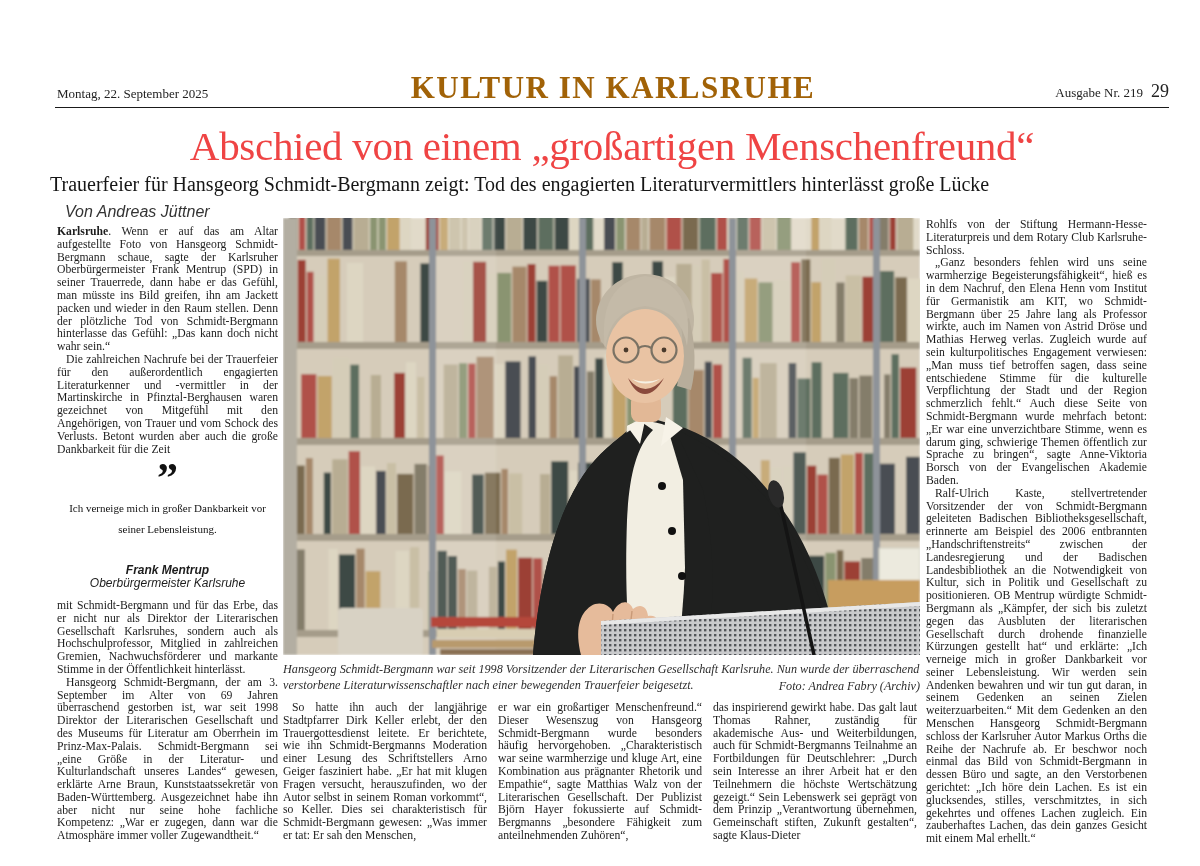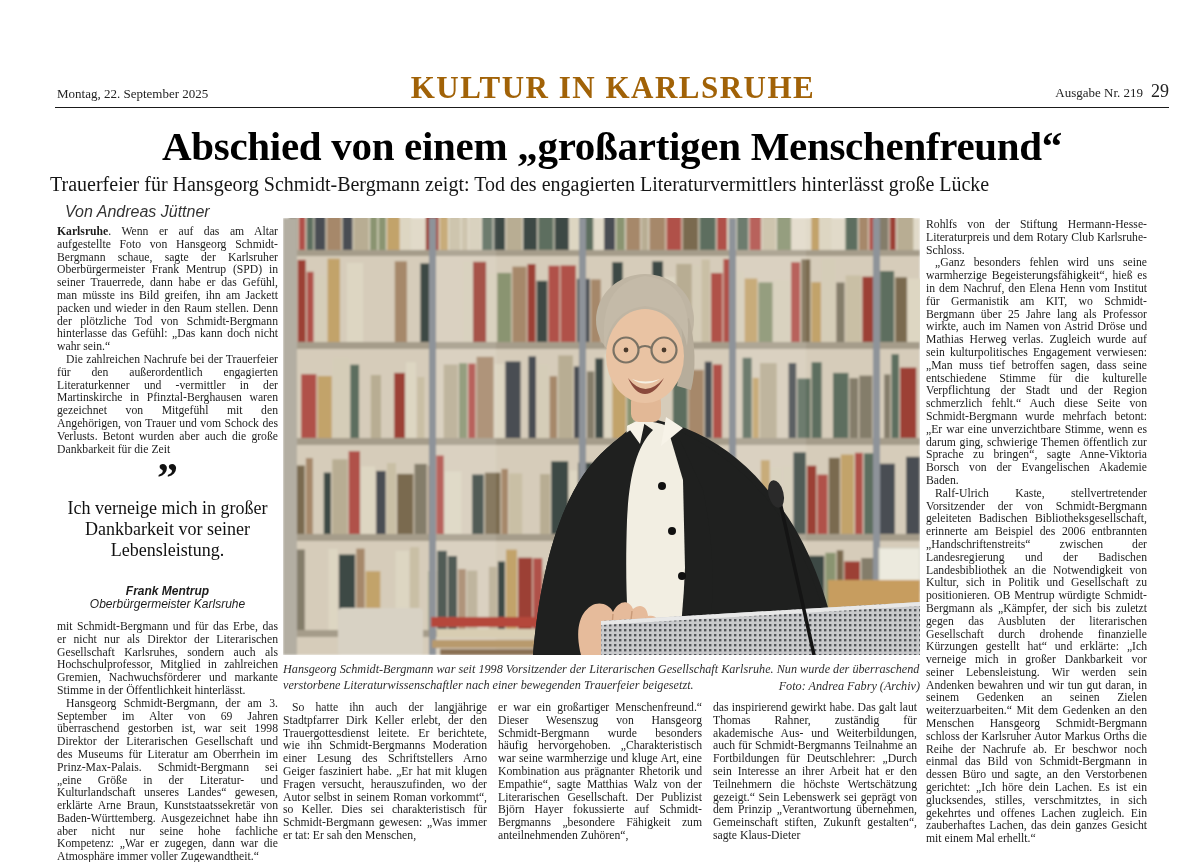--- a/index.html
+++ b/index.html
@@ -8,39 +8,39 @@
   
   .masthead{position:absolute;left:57px;right:55px;top:58px;height:48px;}
   .m-date{position:absolute;left:0;bottom:4px;font-size:13px;color:#222;}
   .m-title{position:absolute;left:0;right:0;bottom:0;text-align:center;
            font-size:31px;font-weight:700;letter-spacing:1.5px;color:#a16207;}
   .m-right{position:absolute;right:0;bottom:4px;font-size:13px;color:#222;}
   .m-right .pagenum{font-size:18px;font-weight:400;margin-left:8px;}
   .rule{position:absolute;left:55px;right:55px;top:107px;border-top:1.6px solid #1a1a1a;}
   
   .headline{position:absolute;left:60px;right:60px;top:122px;text-align:center;
-            font-size:41px;font-weight:700;color:#000000;letter-spacing:-0.3px;}
+            font-size:41px;font-weight:400;color:#ef4444;letter-spacing:-0.3px;}
   .subhead{position:absolute;left:50px;right:50px;top:173px;text-align:left;
            font-size:20px;font-weight:500;color:#161616;}
   .byline{position:absolute;left:65px;top:203px;font-family:"Liberation Sans",sans-serif;
           font-style:italic;font-size:16px;color:#333;}
   
   .bodycol{position:absolute;font-size:11.7px;line-height:12.8px;text-align:justify;
            overflow:hidden;hyphens:auto;-webkit-hyphens:auto;}
   .bodycol p{margin:0;}
   .bodycol p.ind{text-indent:9px;}
   .leadword{font-weight:700;}
   .col-left{left:57px;top:226px;width:221px;height:636px;}
   .col-right{left:926px;top:219px;width:221px;height:645px;}
   .bcol{top:702px;width:204px;height:162px;}
   .bcol1{left:283px;} .bcol2{left:498px;} .bcol3{left:713px;}
   
   .pullquote{margin:12px 6px 10px 6px;text-align:center;}
   .pq-mark{font-size:42px;line-height:20px;font-weight:700;display:block;height:26px;color:#111;}
-  .pq-text{font-size:18px;line-height:21px;display:block;margin-top:4px;color:#111;}
+  .pq-text{font-size:11px;line-height:21px;display:block;margin-top:4px;color:#111;}
   .pq-author{display:block;margin-top:24px;font-family:"Liberation Sans",sans-serif;
              font-weight:700;font-style:italic;font-size:12px;}
   .pq-role{display:block;font-family:"Liberation Sans",sans-serif;font-style:italic;font-size:12px;}
   
   .photo{position:absolute;left:283px;top:218px;width:637px;height:437px;overflow:hidden;}
   .caption{position:absolute;left:283px;top:661px;width:637px;height:34px;
            font-family:Liberation Serif, serif;font-style:italic;font-size:12.2px;
            line-height:16px;color:#2e2e2e;text-align:left;}
   .credit{position:absolute;right:0;bottom:1px;}
 </style>

